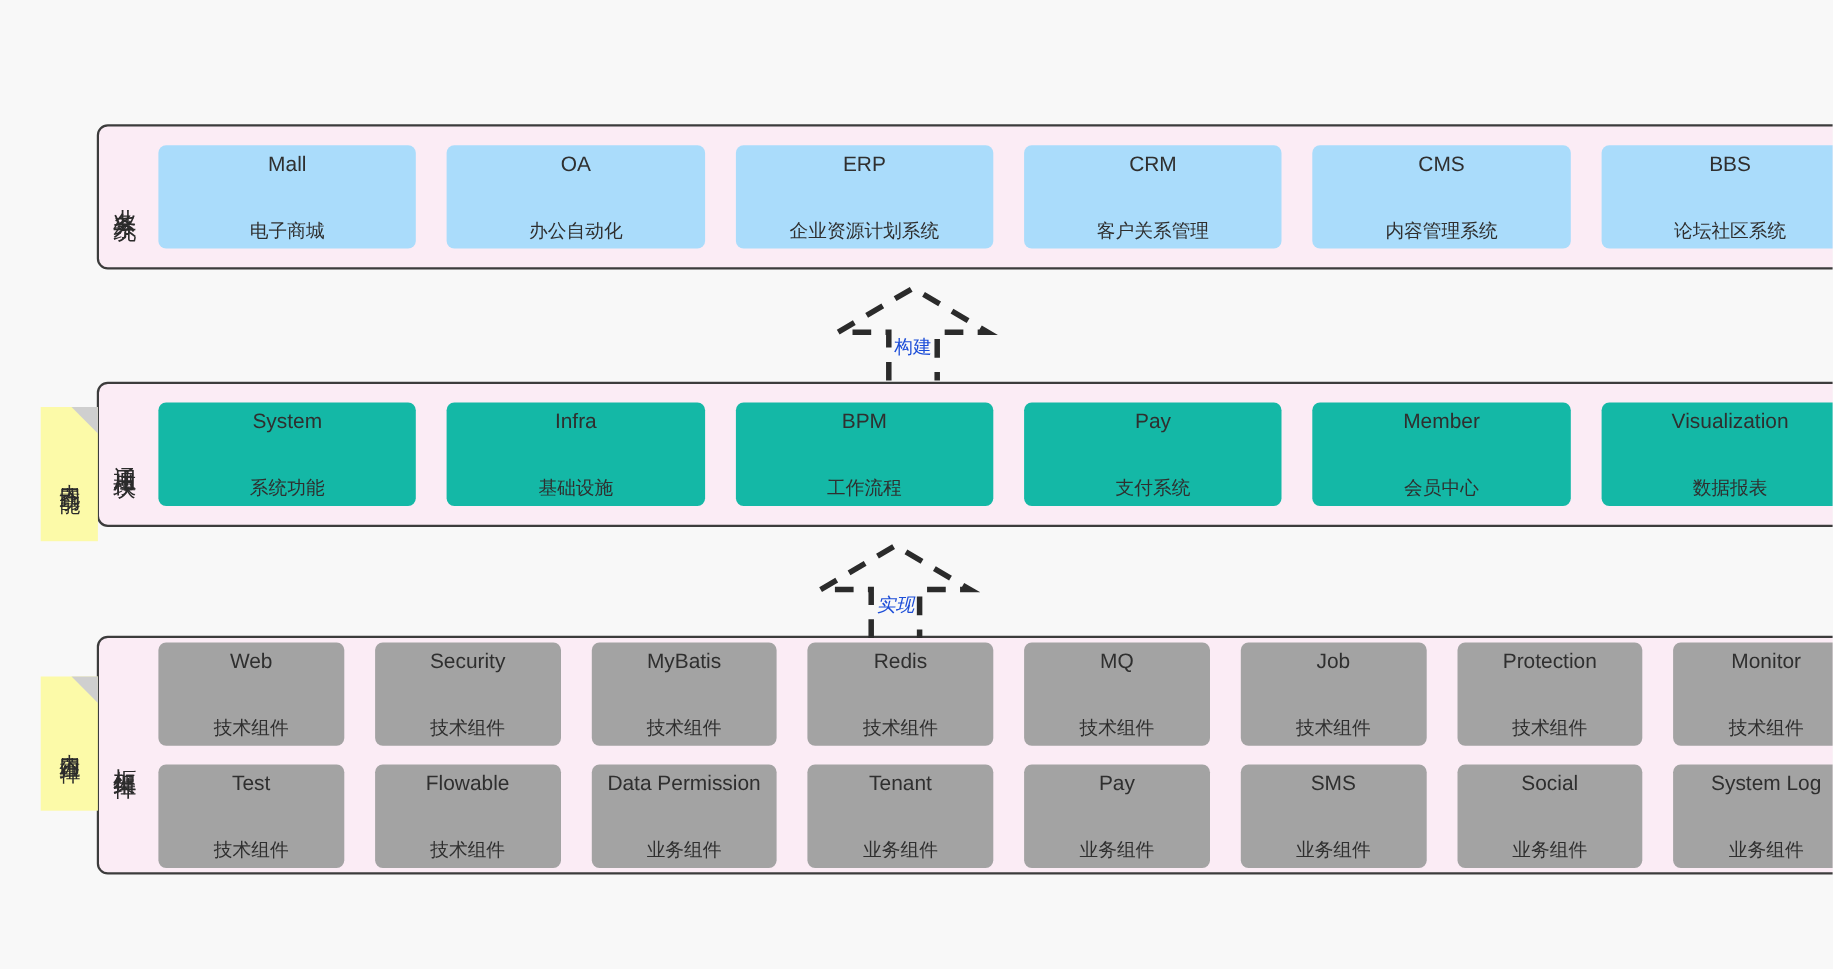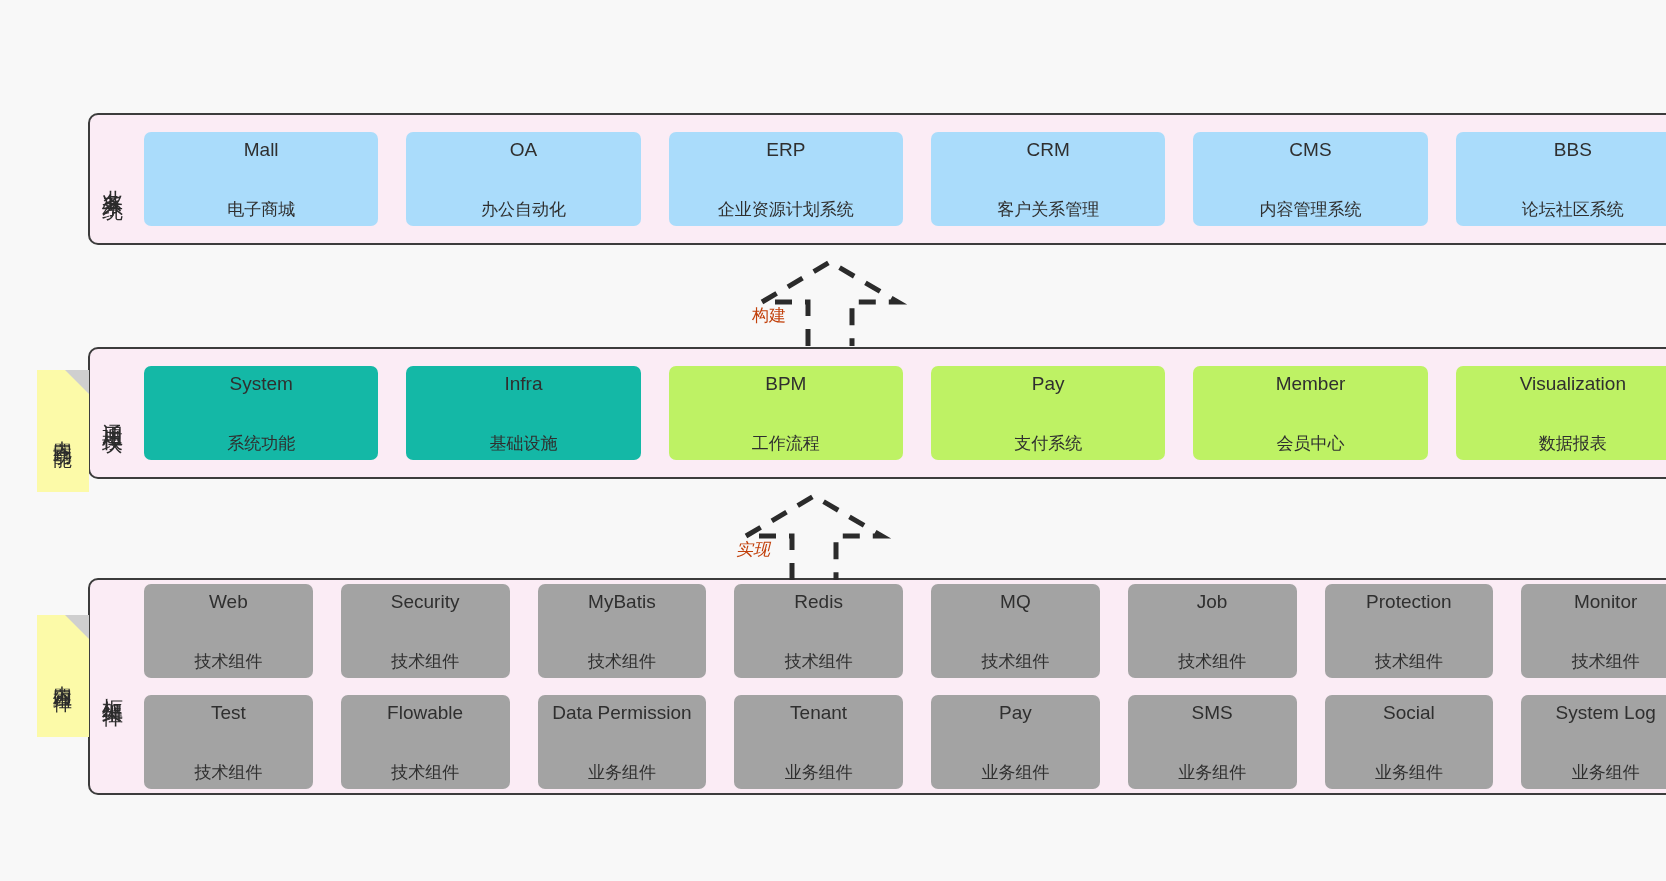--- a/index.html
+++ b/index.html
@@ -62,21 +62,21 @@
     color: #2f2f2f;
     line-height: 1.24;
     padding: 6px 4px;
     min-height: 74px;
   }
   .card .t1 { font-size: 19px; }
   .card .t2 { font-size: 17px; margin-top: 37px; }
 
   .c-blue       { background: #aadcfb; }
   .c-red        { background: #14b8a6; }
-  .c-pink       { background: #bef264; }
+  .c-pink       { background: #14b8a6; }
   .c-green      { background: #a3a3a3; }
   .c-lightgreen { background: #a3a3a3; }
 
   
   .note {
     position: absolute;
     background: #fcfaa8;
     display: flex;
     align-items: center;
     justify-content: center;
@@ -95,22 +95,23 @@
     border-top: 24px solid #cfcfcf;
     border-left: 24px solid transparent;
   }
 
   
   .arrow { position: absolute; z-index: 2; }
   .arrow svg { display: block; overflow: visible; }
   .arrow .alabel {
     position: absolute;
     left: 0; right: 0;
+    text-align: center;
     font-size: 17px;
-    color: #c2410c;
+    color: #1d4ed8;
     pointer-events: none;
   }
 </style>
 </head>
 <body>
 
 <div id="canvas">
 
   <div class="layer" style="left:88px; top:113px; width:1620px; height:132px;">
     <div class="layer-title">业务系统</div>

